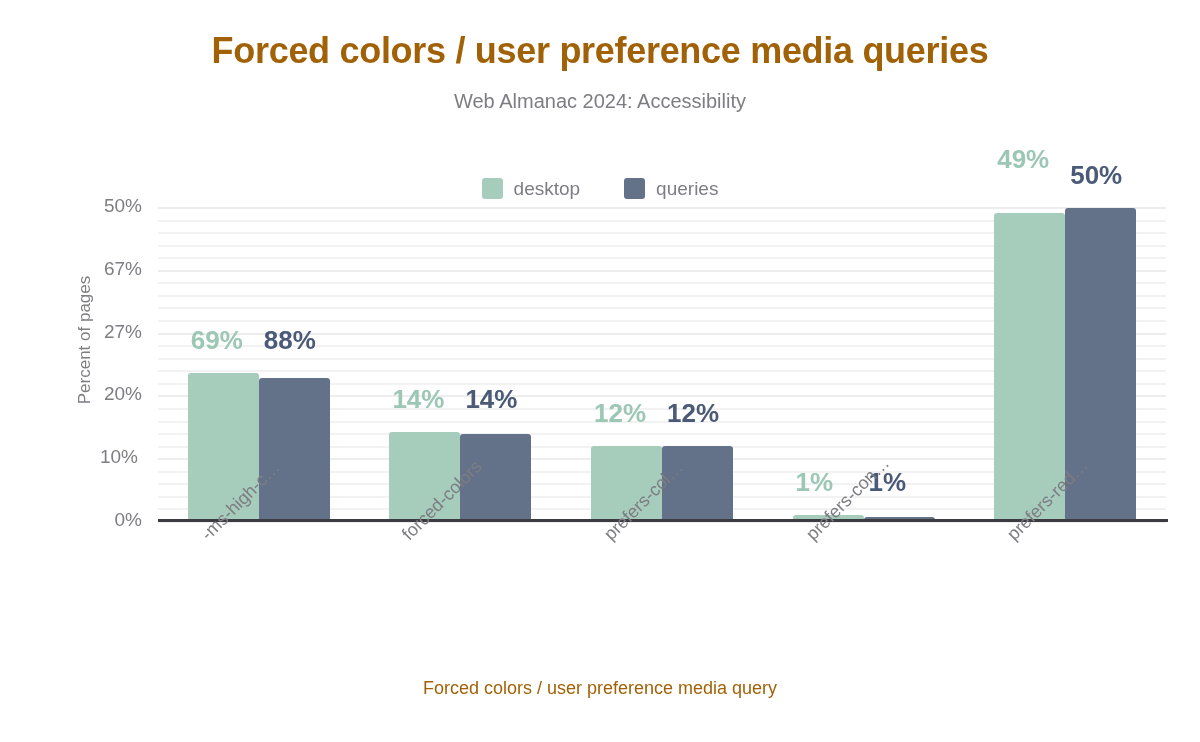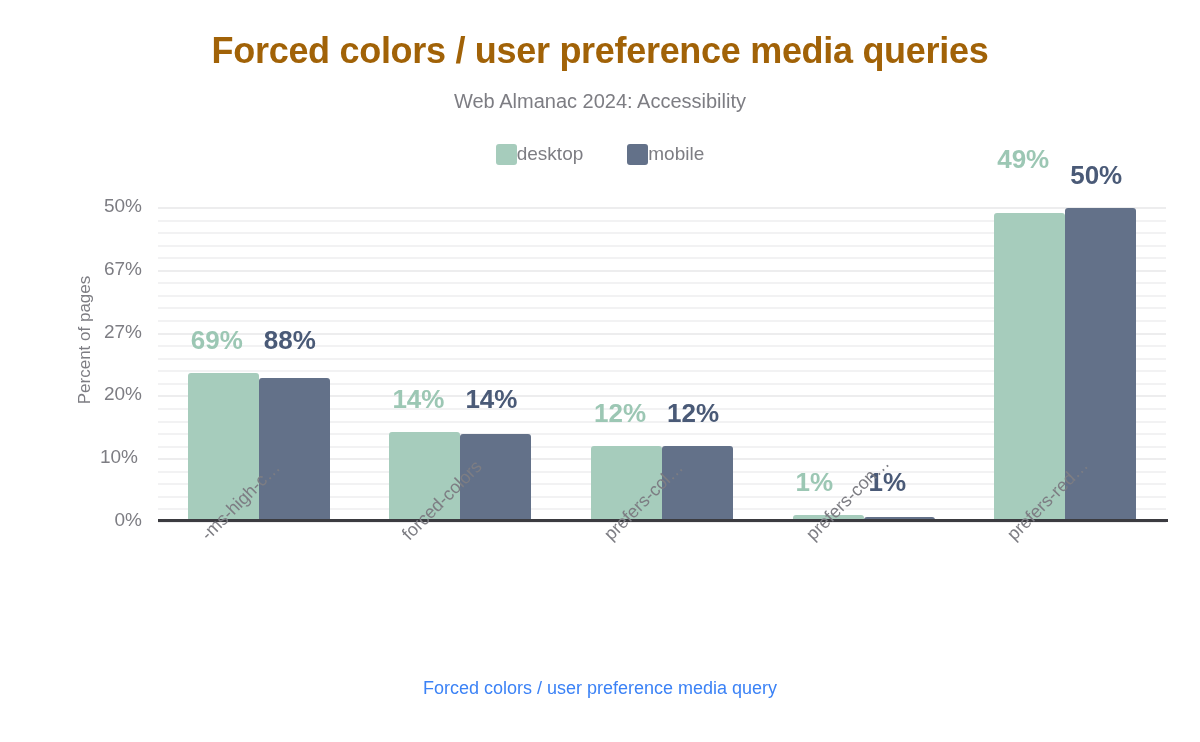--- a/index.html
+++ b/index.html
@@ -42,21 +42,23 @@
     position: absolute;
     left: 0; top: 143px;
     width: 1200px;
     display: flex;
     justify-content: center;
     align-items: center;
     gap: 44px;
   }
   .legend-item {
     display: flex;
-    align-items: center;
+    align-items: flex-start;
+    gap: 11px;
+    margin-top: 35px;
   }
   .legend-swatch {
     width: 21px;
     height: 21px;
     border-radius: 3px;
     display: block;
   }
   .legend-label {
     font-size: 19px;
     color: #7d7d83;
@@ -139,38 +141,38 @@
     transform: rotate(-45deg);
     transform-origin: left top;
   }
   #xlabel {
     position: absolute;
     left: 0;
     top: 678px;
     width: 1200px;
     text-align: center;
     font-size: 18px;
-    color: #3b82f6;
+    color: #a16207;
   }
 </style>
 </head>
 <body>
 
 <div id="chart-title">Forced colors / user preference media queries</div>
 
 <div id="chart-subtitle">Web Almanac 2024: Accessibility</div>
 
 <div id="legend">
   <div class="legend-item">
     <span class="legend-swatch" style="background: rgb(166, 204, 188);"></span>
     <span class="legend-label">desktop</span>
   </div>
   <div class="legend-item">
     <span class="legend-swatch" style="background: rgb(99, 113, 137);"></span>
-    <span class="legend-label">mobile</span>
+    <span class="legend-label">queries</span>
   </div>
 </div>
 
 <div id="ylabel">Percent of pages</div>
 
 <div id="yticks-layer">
     <div class="ytick" style="left: 60px; width: 82px; top: 509px;">0%</div>
     <div class="ytick" style="left: 56px; width: 82px; top: 446.2px;">10%</div>
     <div class="ytick" style="left: 60px; width: 82px; top: 383.4px;">20%</div>
     <div class="ytick" style="left: 60px; width: 82px; top: 320.6px;">27%</div>

